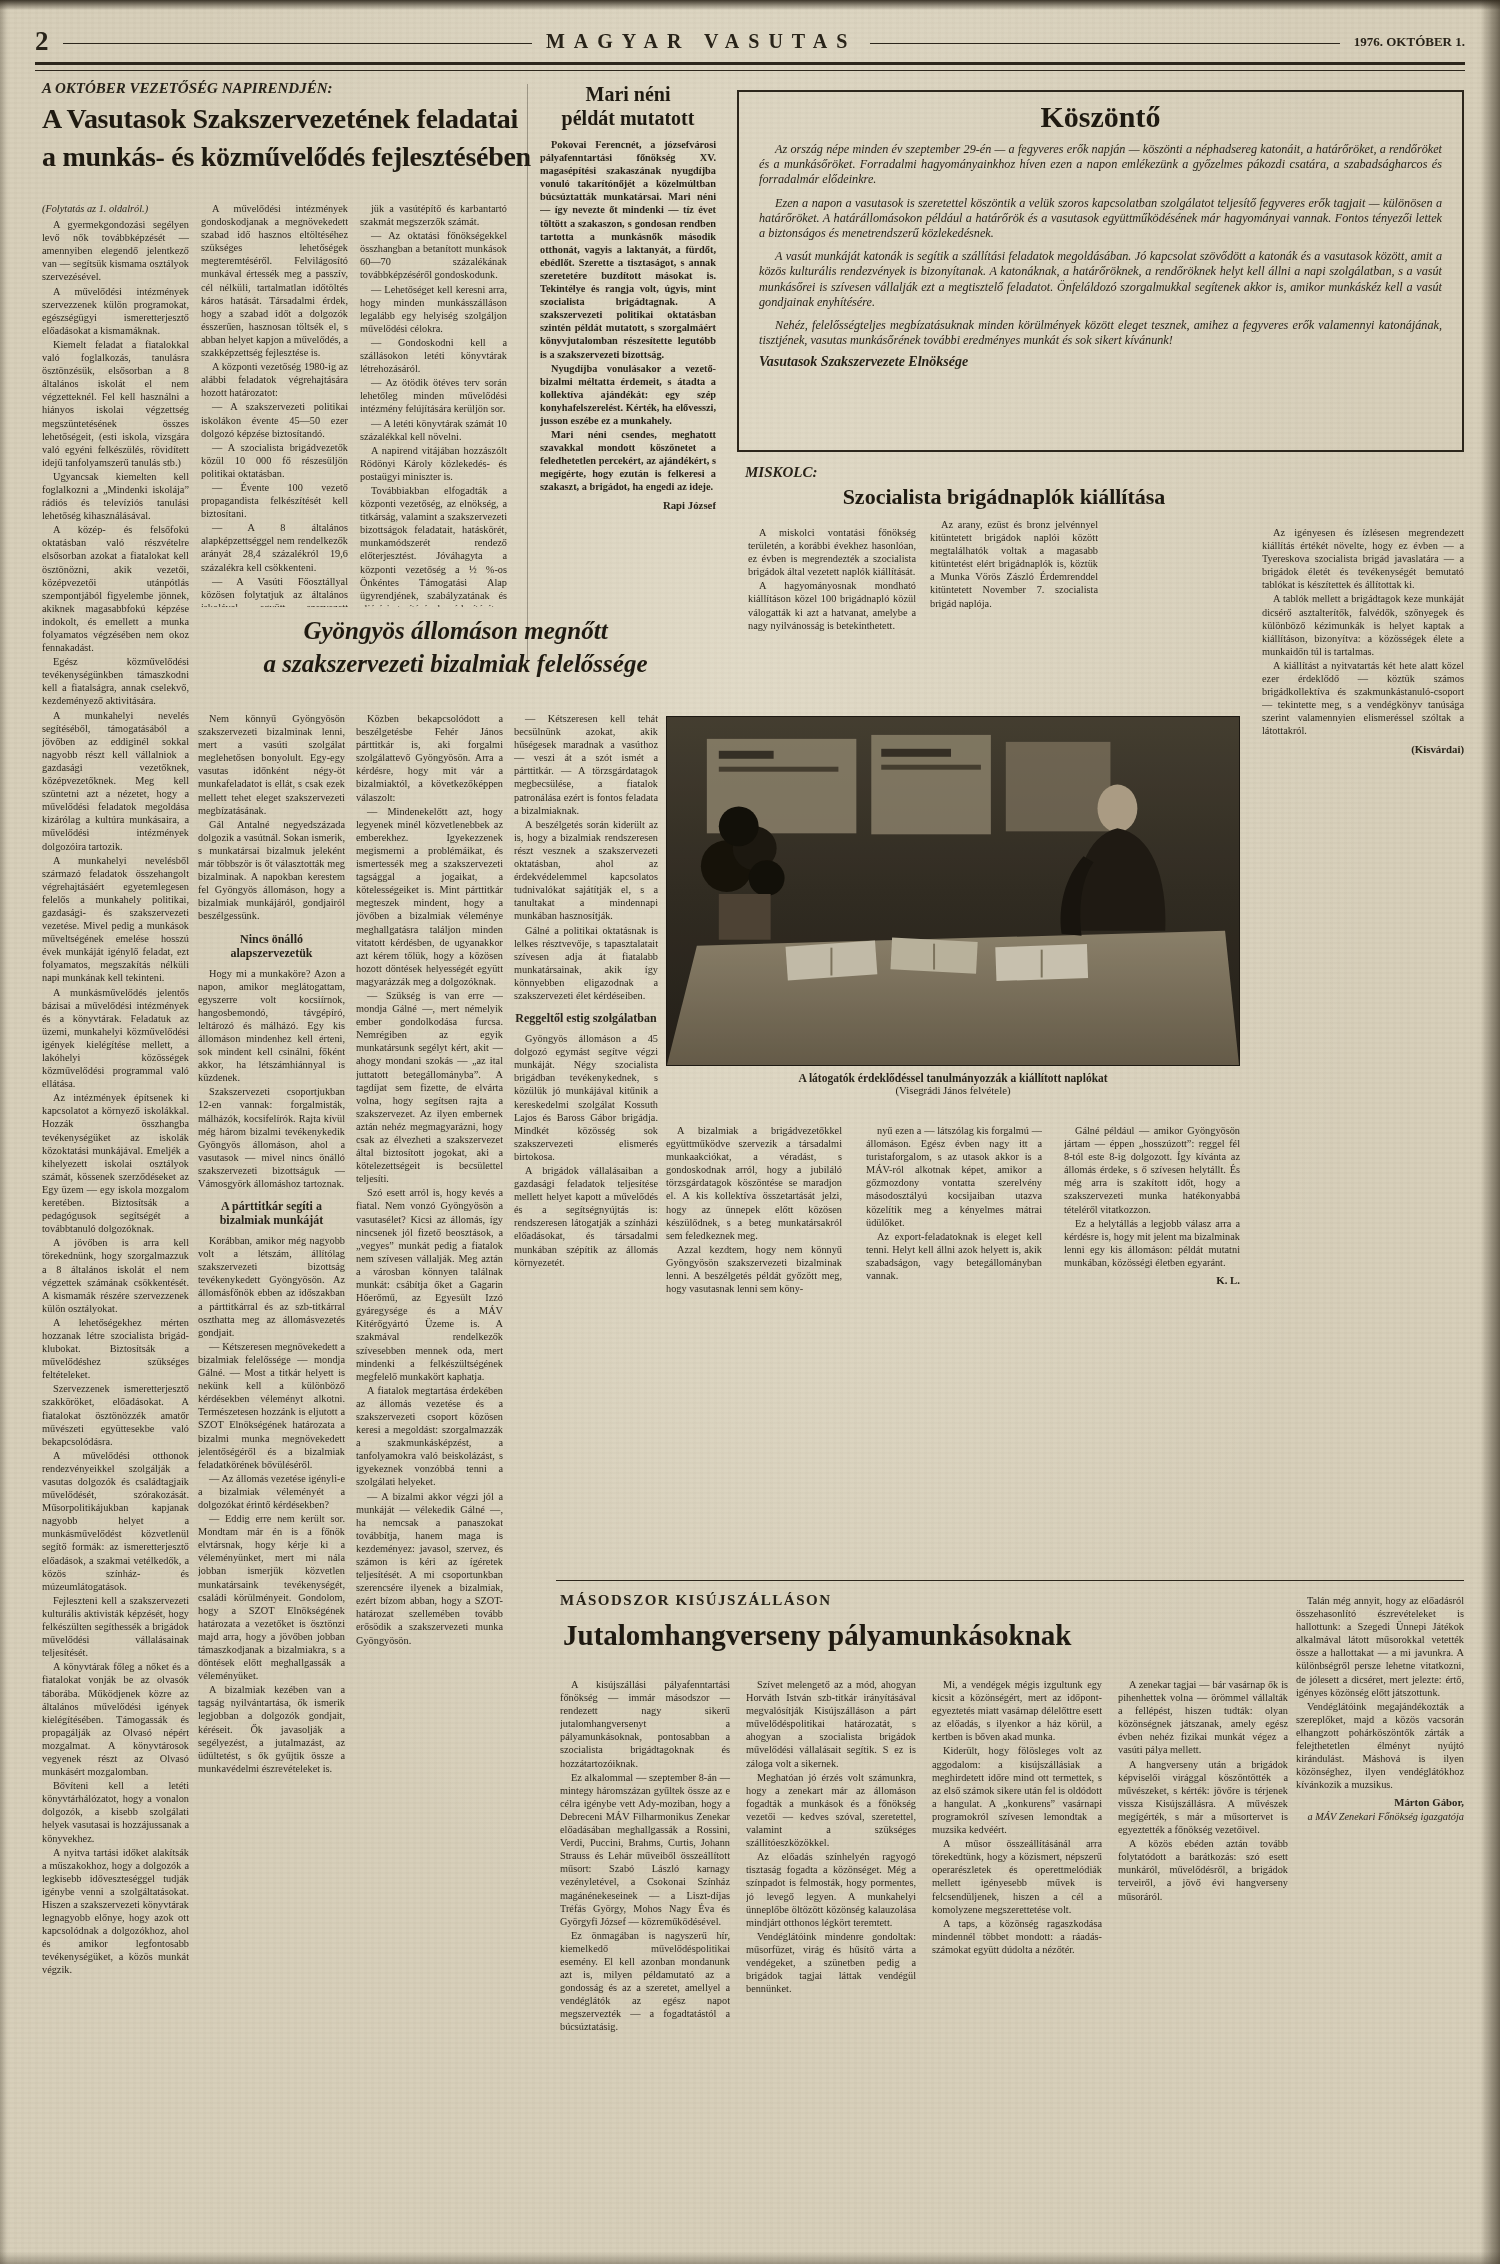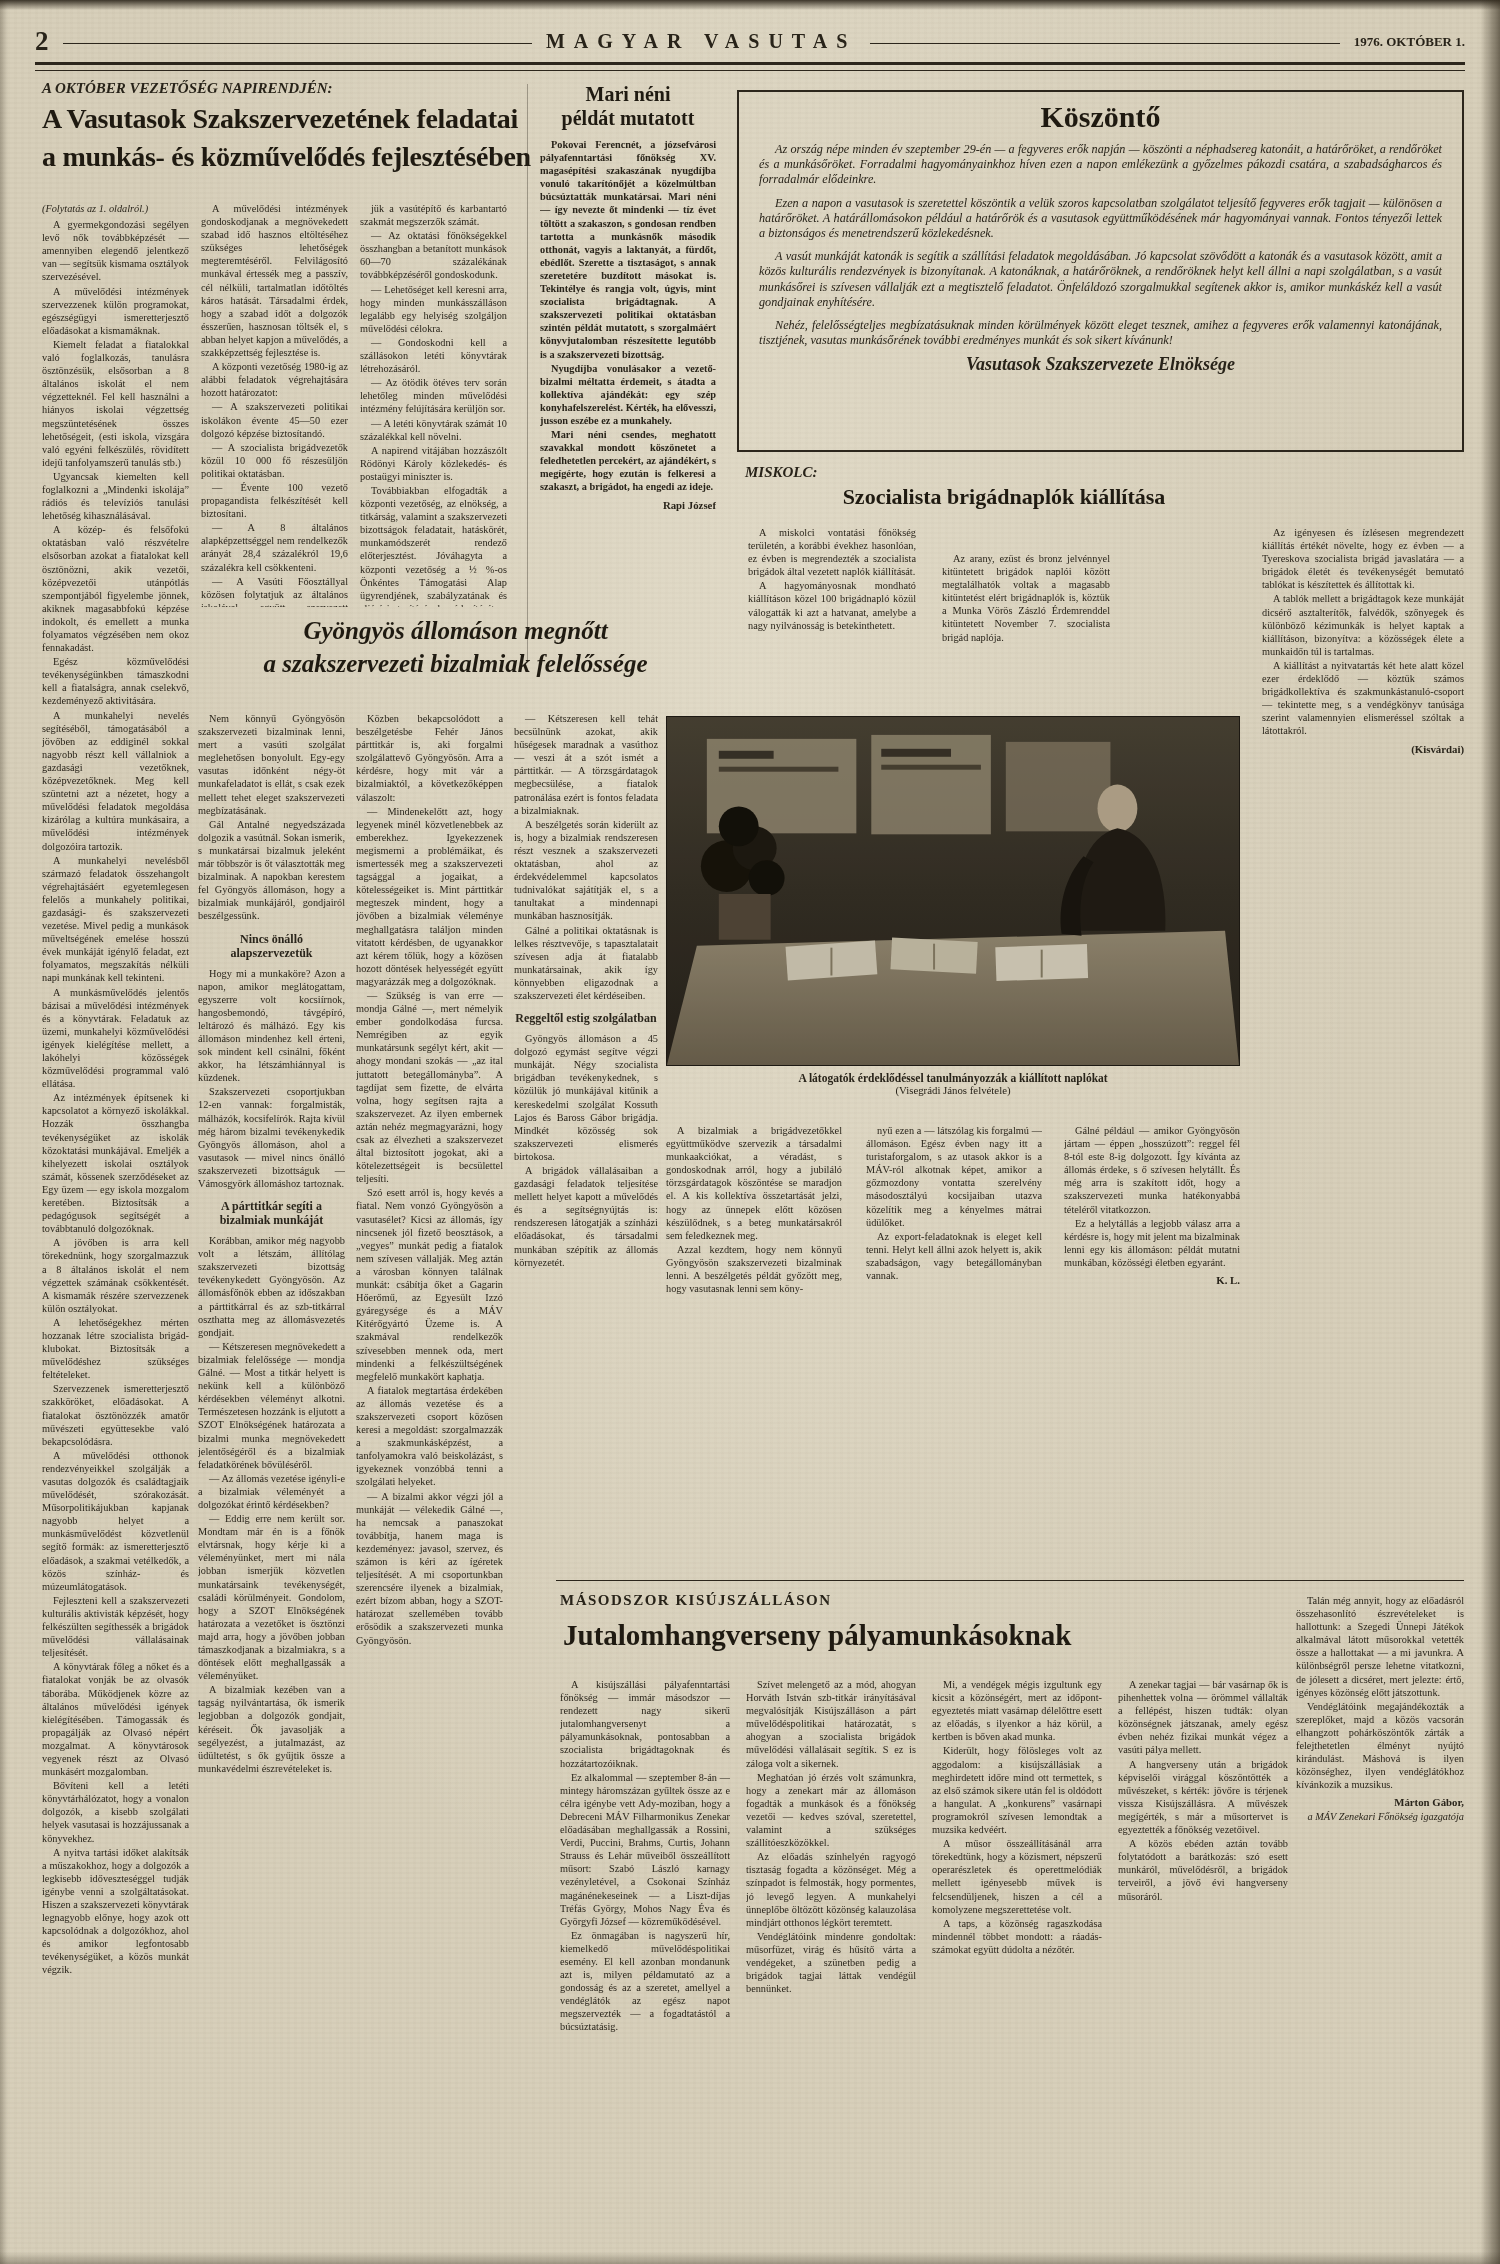--- a/index.html
+++ b/index.html
@@ -44,26 +44,26 @@
 
   .mari{position:absolute;left:540px;top:82px;width:176px;height:582px;overflow:hidden;}
   .mari h2{margin:0 0 8px;text-align:center;font-size:20px;line-height:24px;color:#1f1a11;}
   .mari .mbody{text-align:justify;font-size:10.3px;line-height:13.1px;font-weight:bold;}
   .mari .mbody p{margin:0 0 1px;text-indent:11px;}
 
   .koszonto{position:absolute;left:737px;top:90px;width:727px;height:362px;border:2px solid #2c261c;box-sizing:border-box;padding:8px 20px 10px;}
   .koszonto h2{margin:0 0 8px;text-align:center;font-size:30px;color:#1f1a11;}
   .kbody{font-style:italic;text-align:justify;font-size:12.2px;line-height:15.2px;}
   .kbody p{margin:8px 0 2px;text-indent:16px;}
-  .ksig{text-align:center;font-weight:bold;font-style:italic;font-size:18px;margin-top:6px;}
+  .ksig{text-align:left;font-weight:bold;font-style:italic;font-size:14px;margin-top:6px;}
 
   .mis-kicker{left:745px;top:464px;}
   .mis-title{position:absolute;left:745px;top:484px;width:518px;margin:0;text-align:center;font-size:22px;color:#1f1a11;}
   .mis-c1{left:748px;top:526px;width:168px;height:196px;}
-  .mis-c2{left:930px;top:552px;width:168px;height:196px;margin-left:12px;}
+  .mis-c2{left:930px;top:518px;width:168px;height:196px;}
   .mis-c3{left:1262px;top:526px;width:202px;height:578px;}
 
   .photo{position:absolute;left:666px;top:716px;width:574px;height:350px;margin:0;border:1px solid #1c1812;box-sizing:border-box;background:#2f2a21;}
   .photo svg{display:block;width:100%;height:100%;}
   .caption{position:absolute;left:666px;top:1072px;width:574px;text-align:center;}
   .cap1{font-size:11.5px;font-weight:bold;}
   .cap2{font-size:10.8px;}
 
   .gy-title{position:absolute;left:225px;top:606px;width:445px;margin:8px;text-align:center;font-style:italic;font-weight:bold;font-size:25px;line-height:33px;color:#1f1a11;}
   .gy-c1{left:198px;top:712px;width:147px;height:1546px;}

